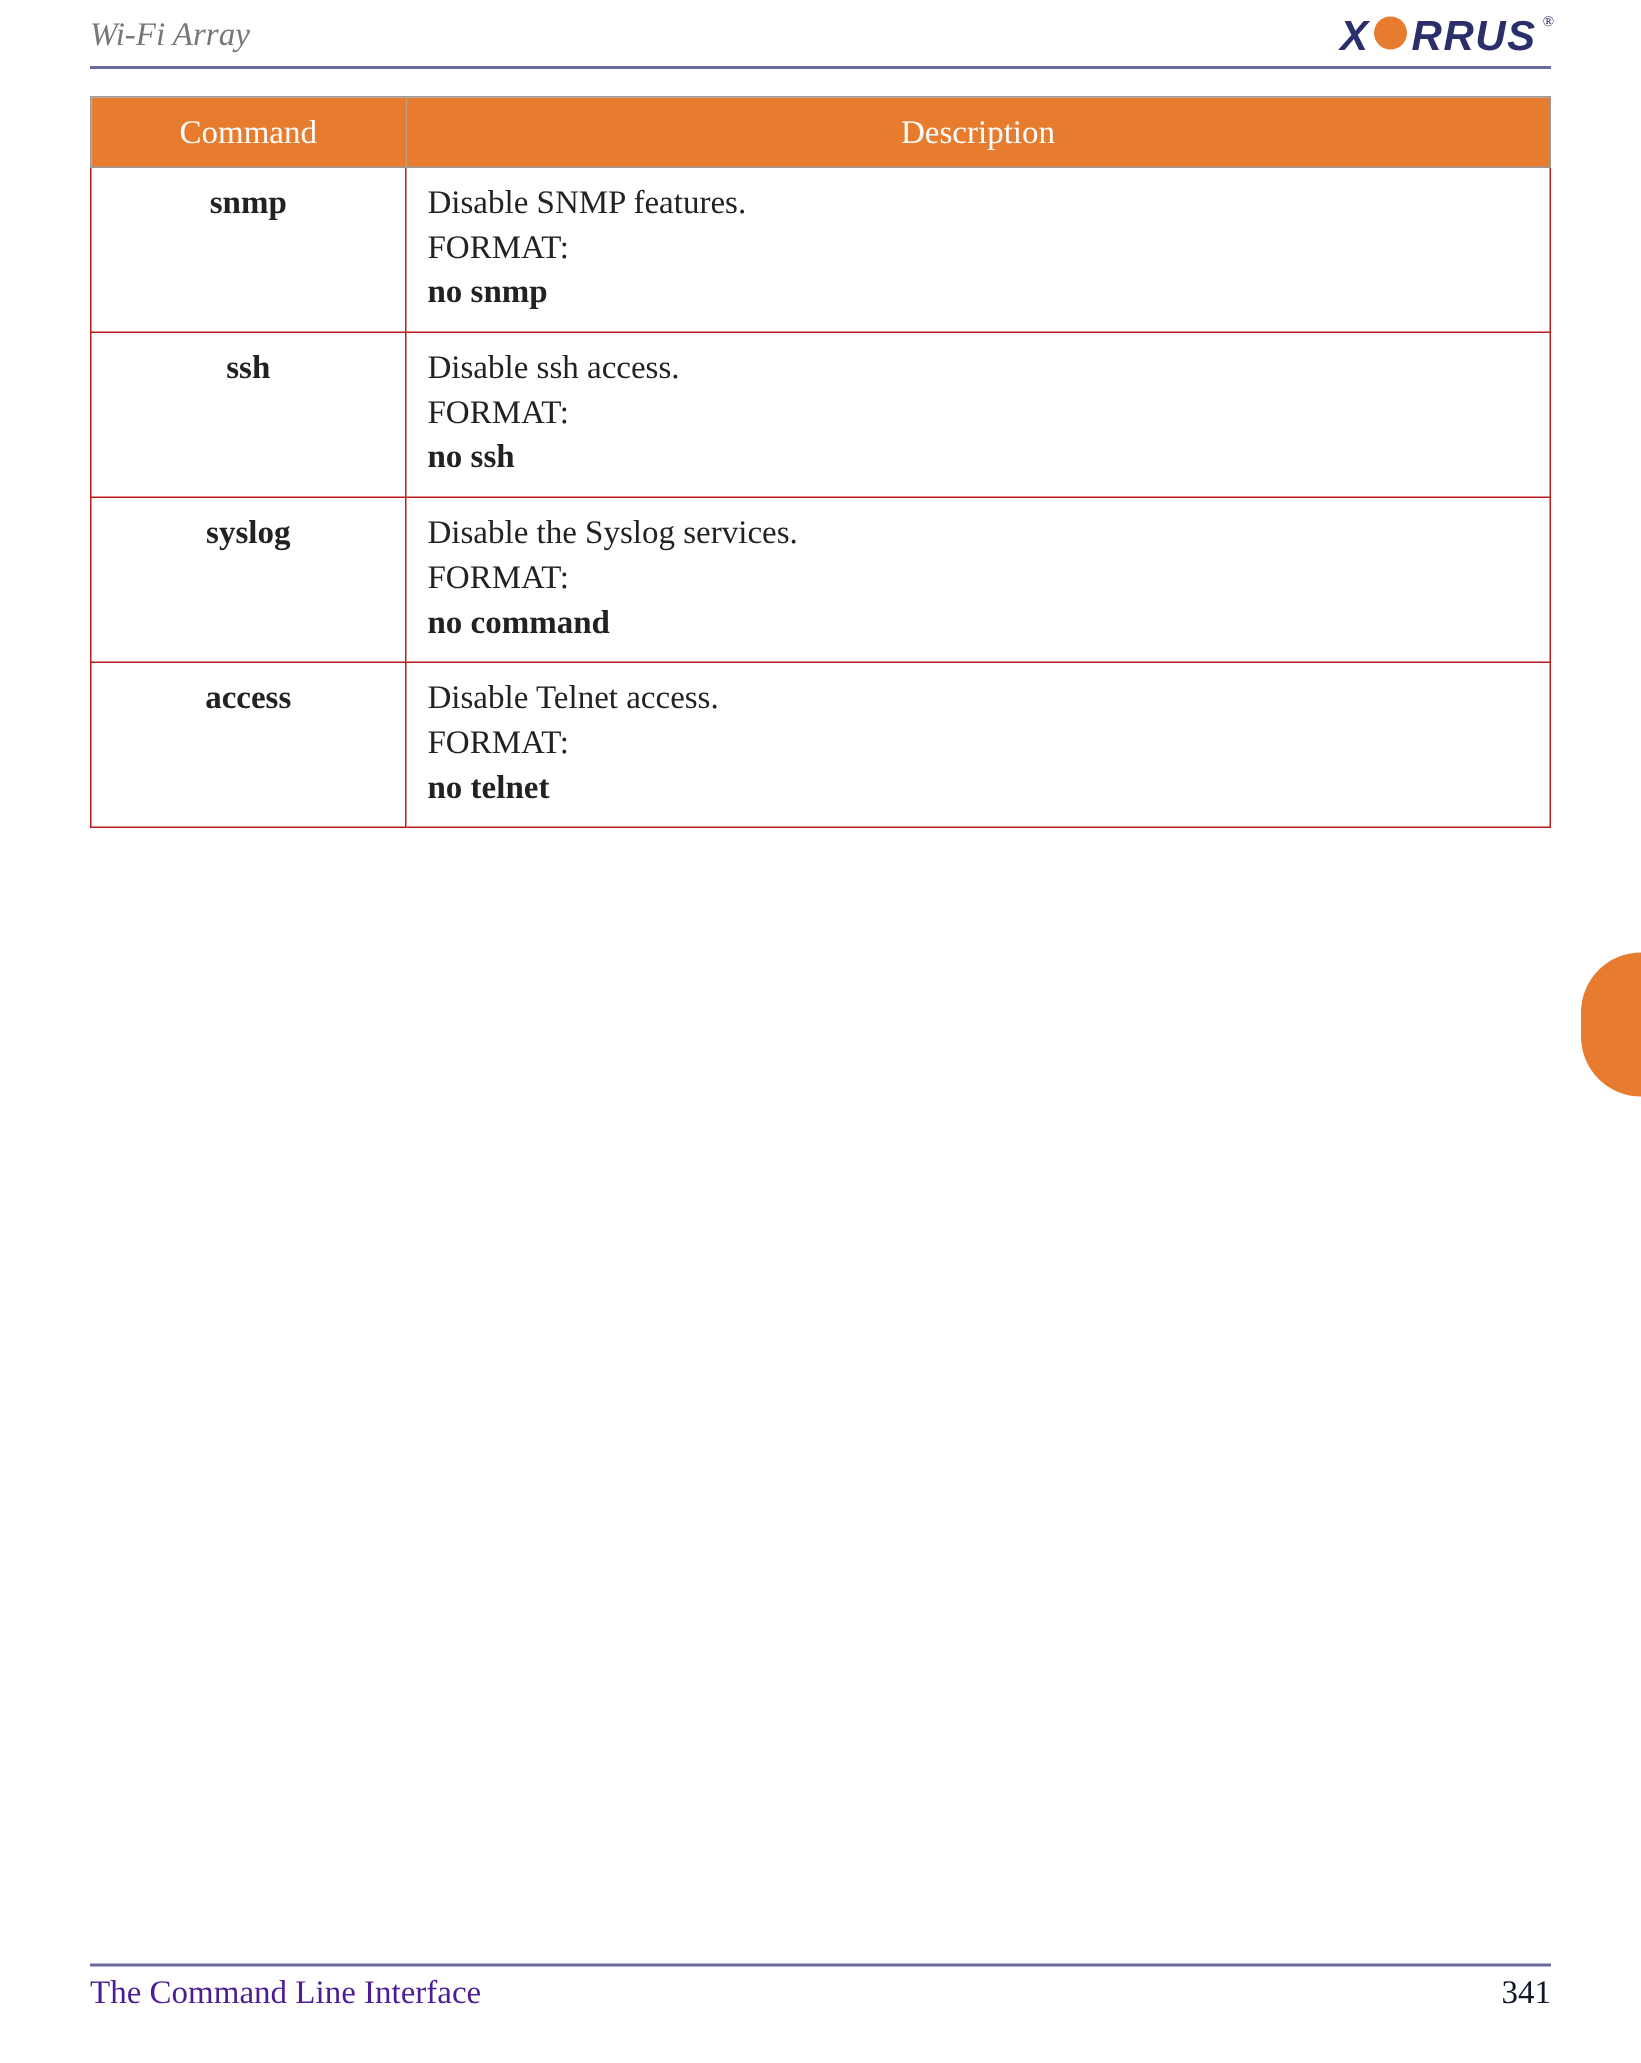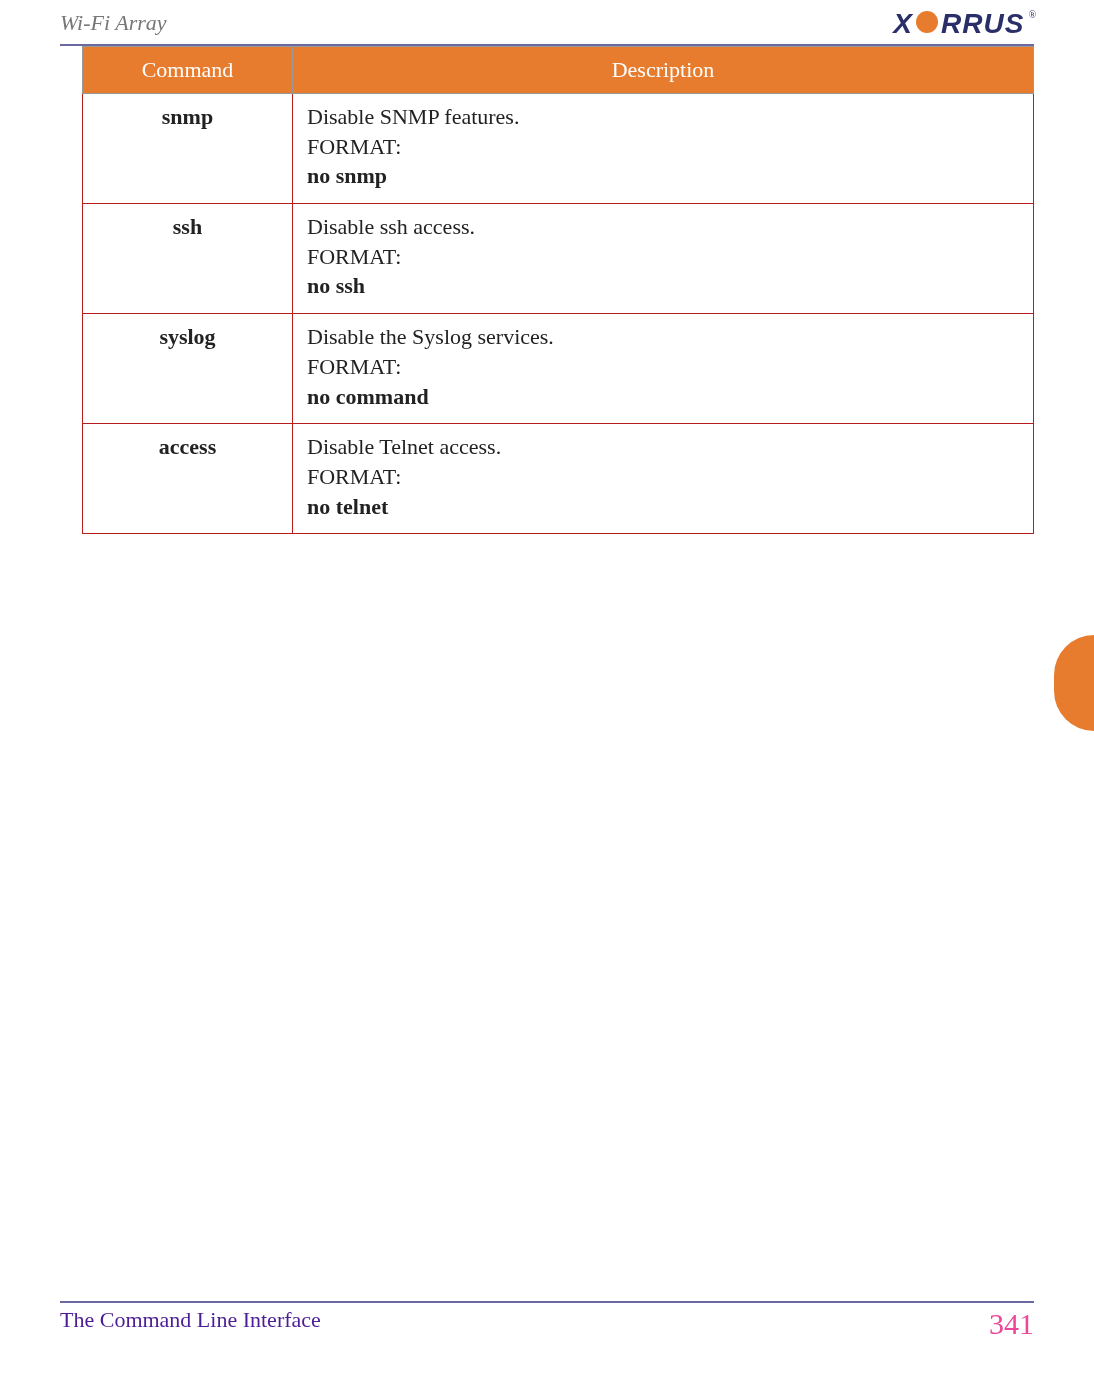--- a/index.html
+++ b/index.html
@@ -57,21 +57,21 @@
   .reg {
     font-size: 10px;
     vertical-align: top;
     color: #2a2f6a;
     position: relative;
     top: -10px;
     left: 2px;
   }
 
   .content {
-    margin-left: 22px;
+    padding-top: 18px;
   }
 
   table.cmd {
     border-collapse: collapse;
     width: 100%;
   }
   table.cmd th {
     background: #e87c2e;
     color: #fff;
     font-weight: 400;
@@ -119,22 +119,22 @@
     border-top: 2px solid #6a6aa0;
     display: flex;
     justify-content: space-between;
     padding-top: 4px;
   }
   .footer-title {
     color: #4c1d95;
     font-size: 22px;
   }
   .footer-page {
-    color: #ec4899;
-    font-size: 30px;
+    color: #0f172a;
+    font-size: 22px;
   }
 </style>
 </head>
 <body>
 
 <div class="page">
 
   <div class="header">
     <div class="header-title">Wi-Fi Array</div>
     <div class="logo">

